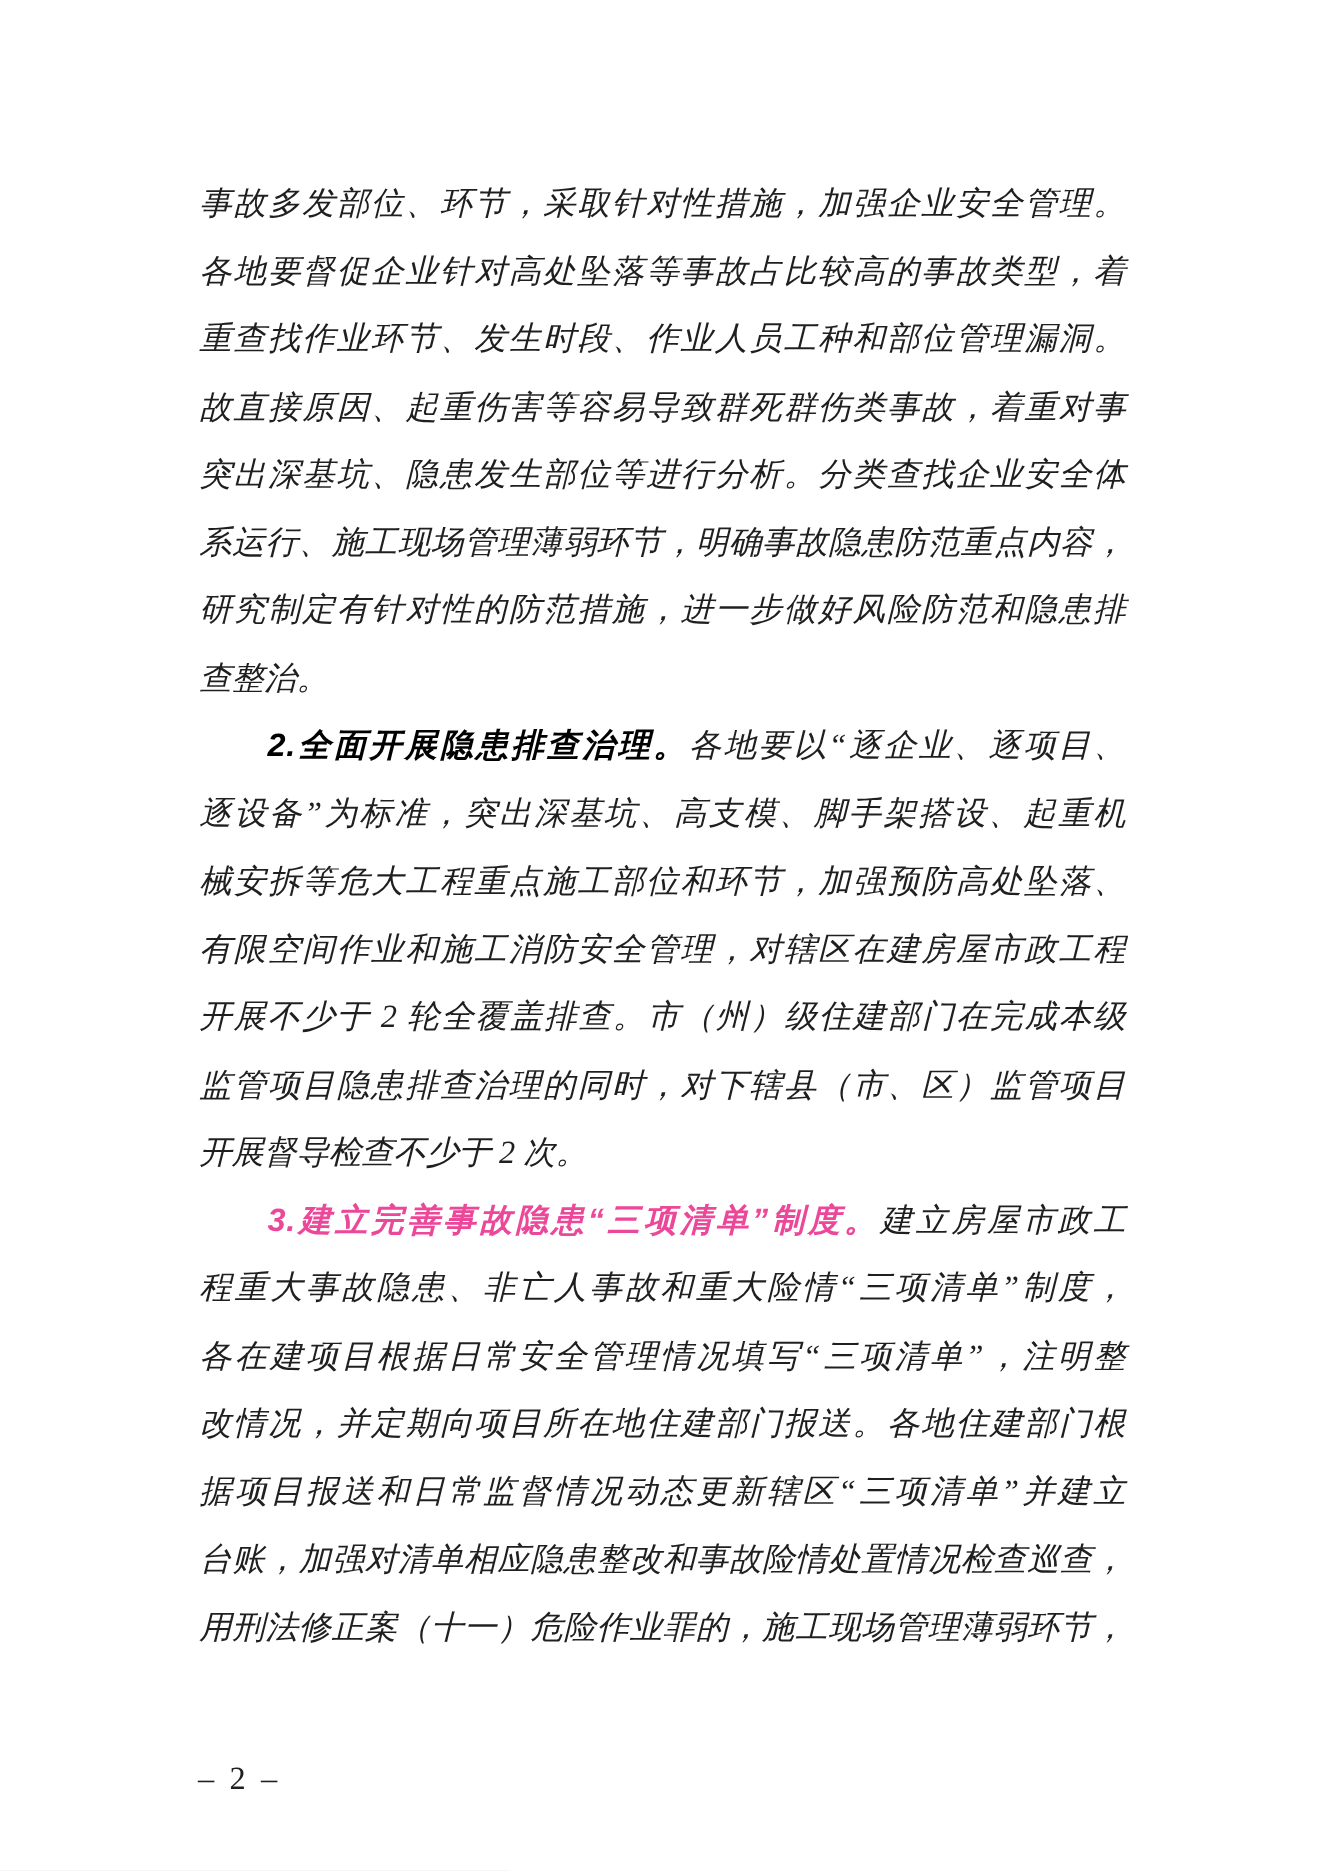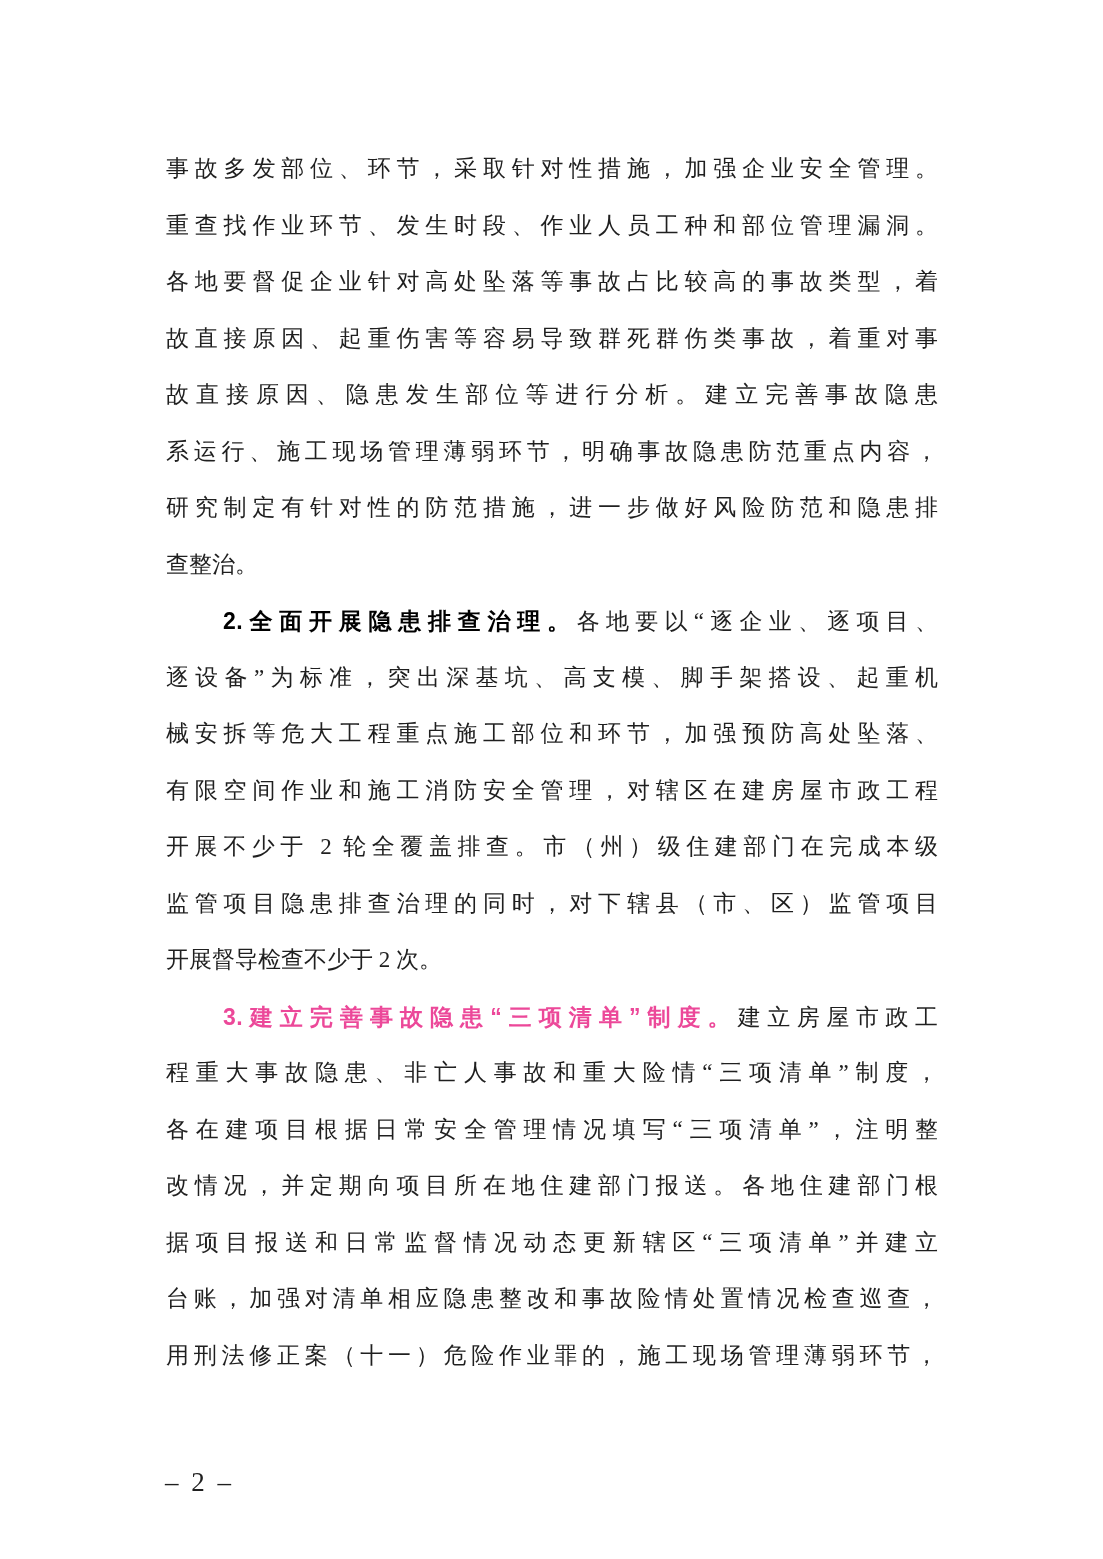--- a/index.html
+++ b/index.html
@@ -19,26 +19,27 @@
     position: absolute;
     left: 166px;
     top: 141px;
     width: 772px;
   }
   .paragraph {
     margin: 0;
     padding: 0;
   }
   .line {
-    font-size: 23px;
+    font-size: 27px;
     line-height: 56.5px;
     height: 56.5px;
     color: #1f1f1f;
     text-align: left;
     overflow: visible;
+    font-style: italic;
   }
   .line.just {
     text-align: justify;
     text-align-last: justify;
   }
   .line.indent {
     text-indent: 57px;
   }
   .seg {
     font-weight: normal;
@@ -60,24 +61,24 @@
     font-family: "Liberation Serif", "DejaVu Serif", serif;
   }
 </style>
 </head>
 <body>
 
 <div class="page" style="background: rgb(255, 255, 255);">
   <div class="text-body" id="text-body">
       <div class="paragraph">
         <div class="line just" style="color: rgb(31, 31, 31);"><span class="seg">事故多发部位、环节，采取针对性措施，加强企业安全管理。</span></div>
+        <div class="line just" style="color: rgb(31, 31, 31);"><span class="seg">各地要督促企业针对高处坠落等事故占比较高的事故类型，着</span></div>
         <div class="line just" style="color: rgb(31, 31, 31);"><span class="seg">重查找作业环节、发生时段、作业人员工种和部位管理漏洞。</span></div>
-        <div class="line just" style="color: rgb(31, 31, 31);"><span class="seg">各地要督促企业针对高处坠落等事故占比较高的事故类型，着</span></div>
         <div class="line just" style="color: rgb(31, 31, 31);"><span class="seg">故直接原因、起重伤害等容易导致群死群伤类事故，着重对事</span></div>
-        <div class="line just" style="color: rgb(31, 31, 31);"><span class="seg">故直接原因、隐患发生部位等进行分析。建立完善事故隐患</span></div>
+        <div class="line just" style="color: rgb(31, 31, 31);"><span class="seg">突出深基坑、隐患发生部位等进行分析。分类查找企业安全体</span></div>
         <div class="line just" style="color: rgb(31, 31, 31);"><span class="seg">系运行、施工现场管理薄弱环节，明确事故隐患防范重点内容，</span></div>
         <div class="line just" style="color: rgb(31, 31, 31);"><span class="seg">研究制定有针对性的防范措施，进一步做好风险防范和隐患排</span></div>
         <div class="line" style="color: rgb(31, 31, 31);"><span class="seg">查整治。</span></div>
       </div>
       <div class="paragraph">
         <div class="line just indent" style="color: rgb(31, 31, 31);"><span class="seg seg-bold" style="color: rgb(0, 0, 0);">2.全面开展隐患排查治理。</span><span class="seg">各地要以“逐企业、逐项目、</span></div>
         <div class="line just" style="color: rgb(31, 31, 31);"><span class="seg">逐设备”为标准，突出深基坑、高支模、脚手架搭设、起重机</span></div>
         <div class="line just" style="color: rgb(31, 31, 31);"><span class="seg">械安拆等危大工程重点施工部位和环节，加强预防高处坠落、</span></div>
         <div class="line just" style="color: rgb(31, 31, 31);"><span class="seg">有限空间作业和施工消防安全管理，对辖区在建房屋市政工程</span></div>
         <div class="line just" style="color: rgb(31, 31, 31);"><span class="seg">开展不少于 2 轮全覆盖排查。市（州）级住建部门在完成本级</span></div>

